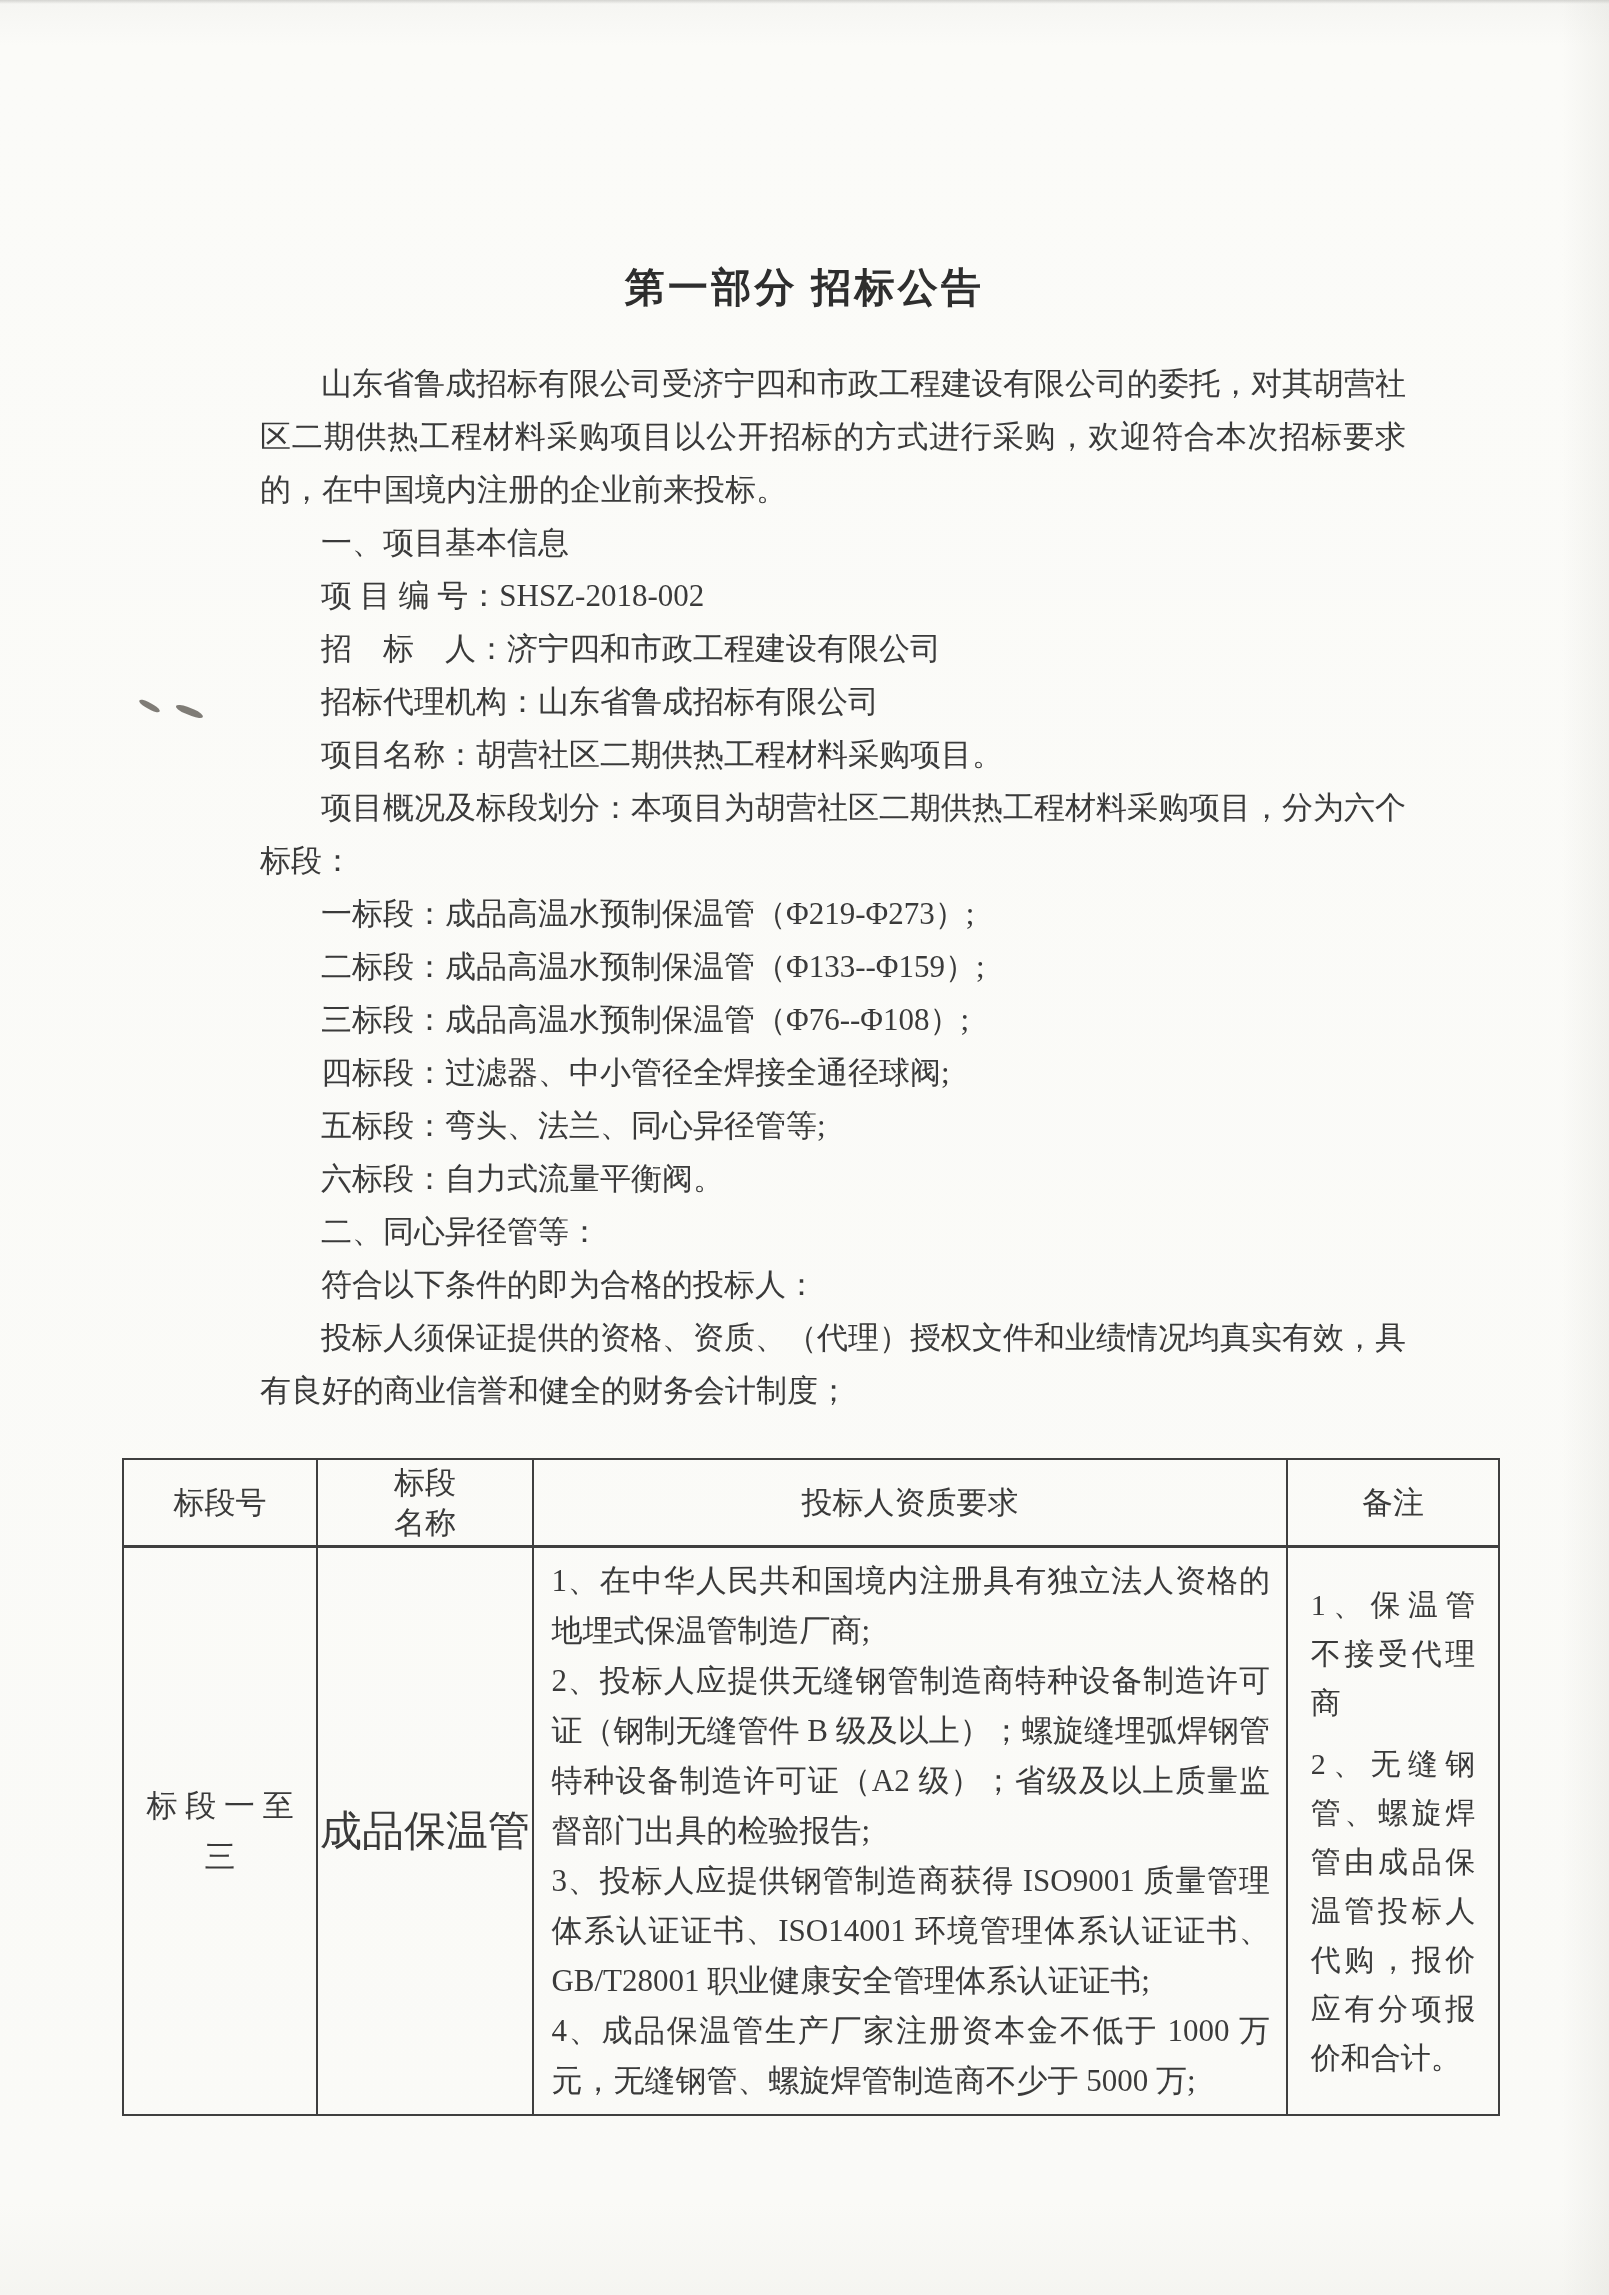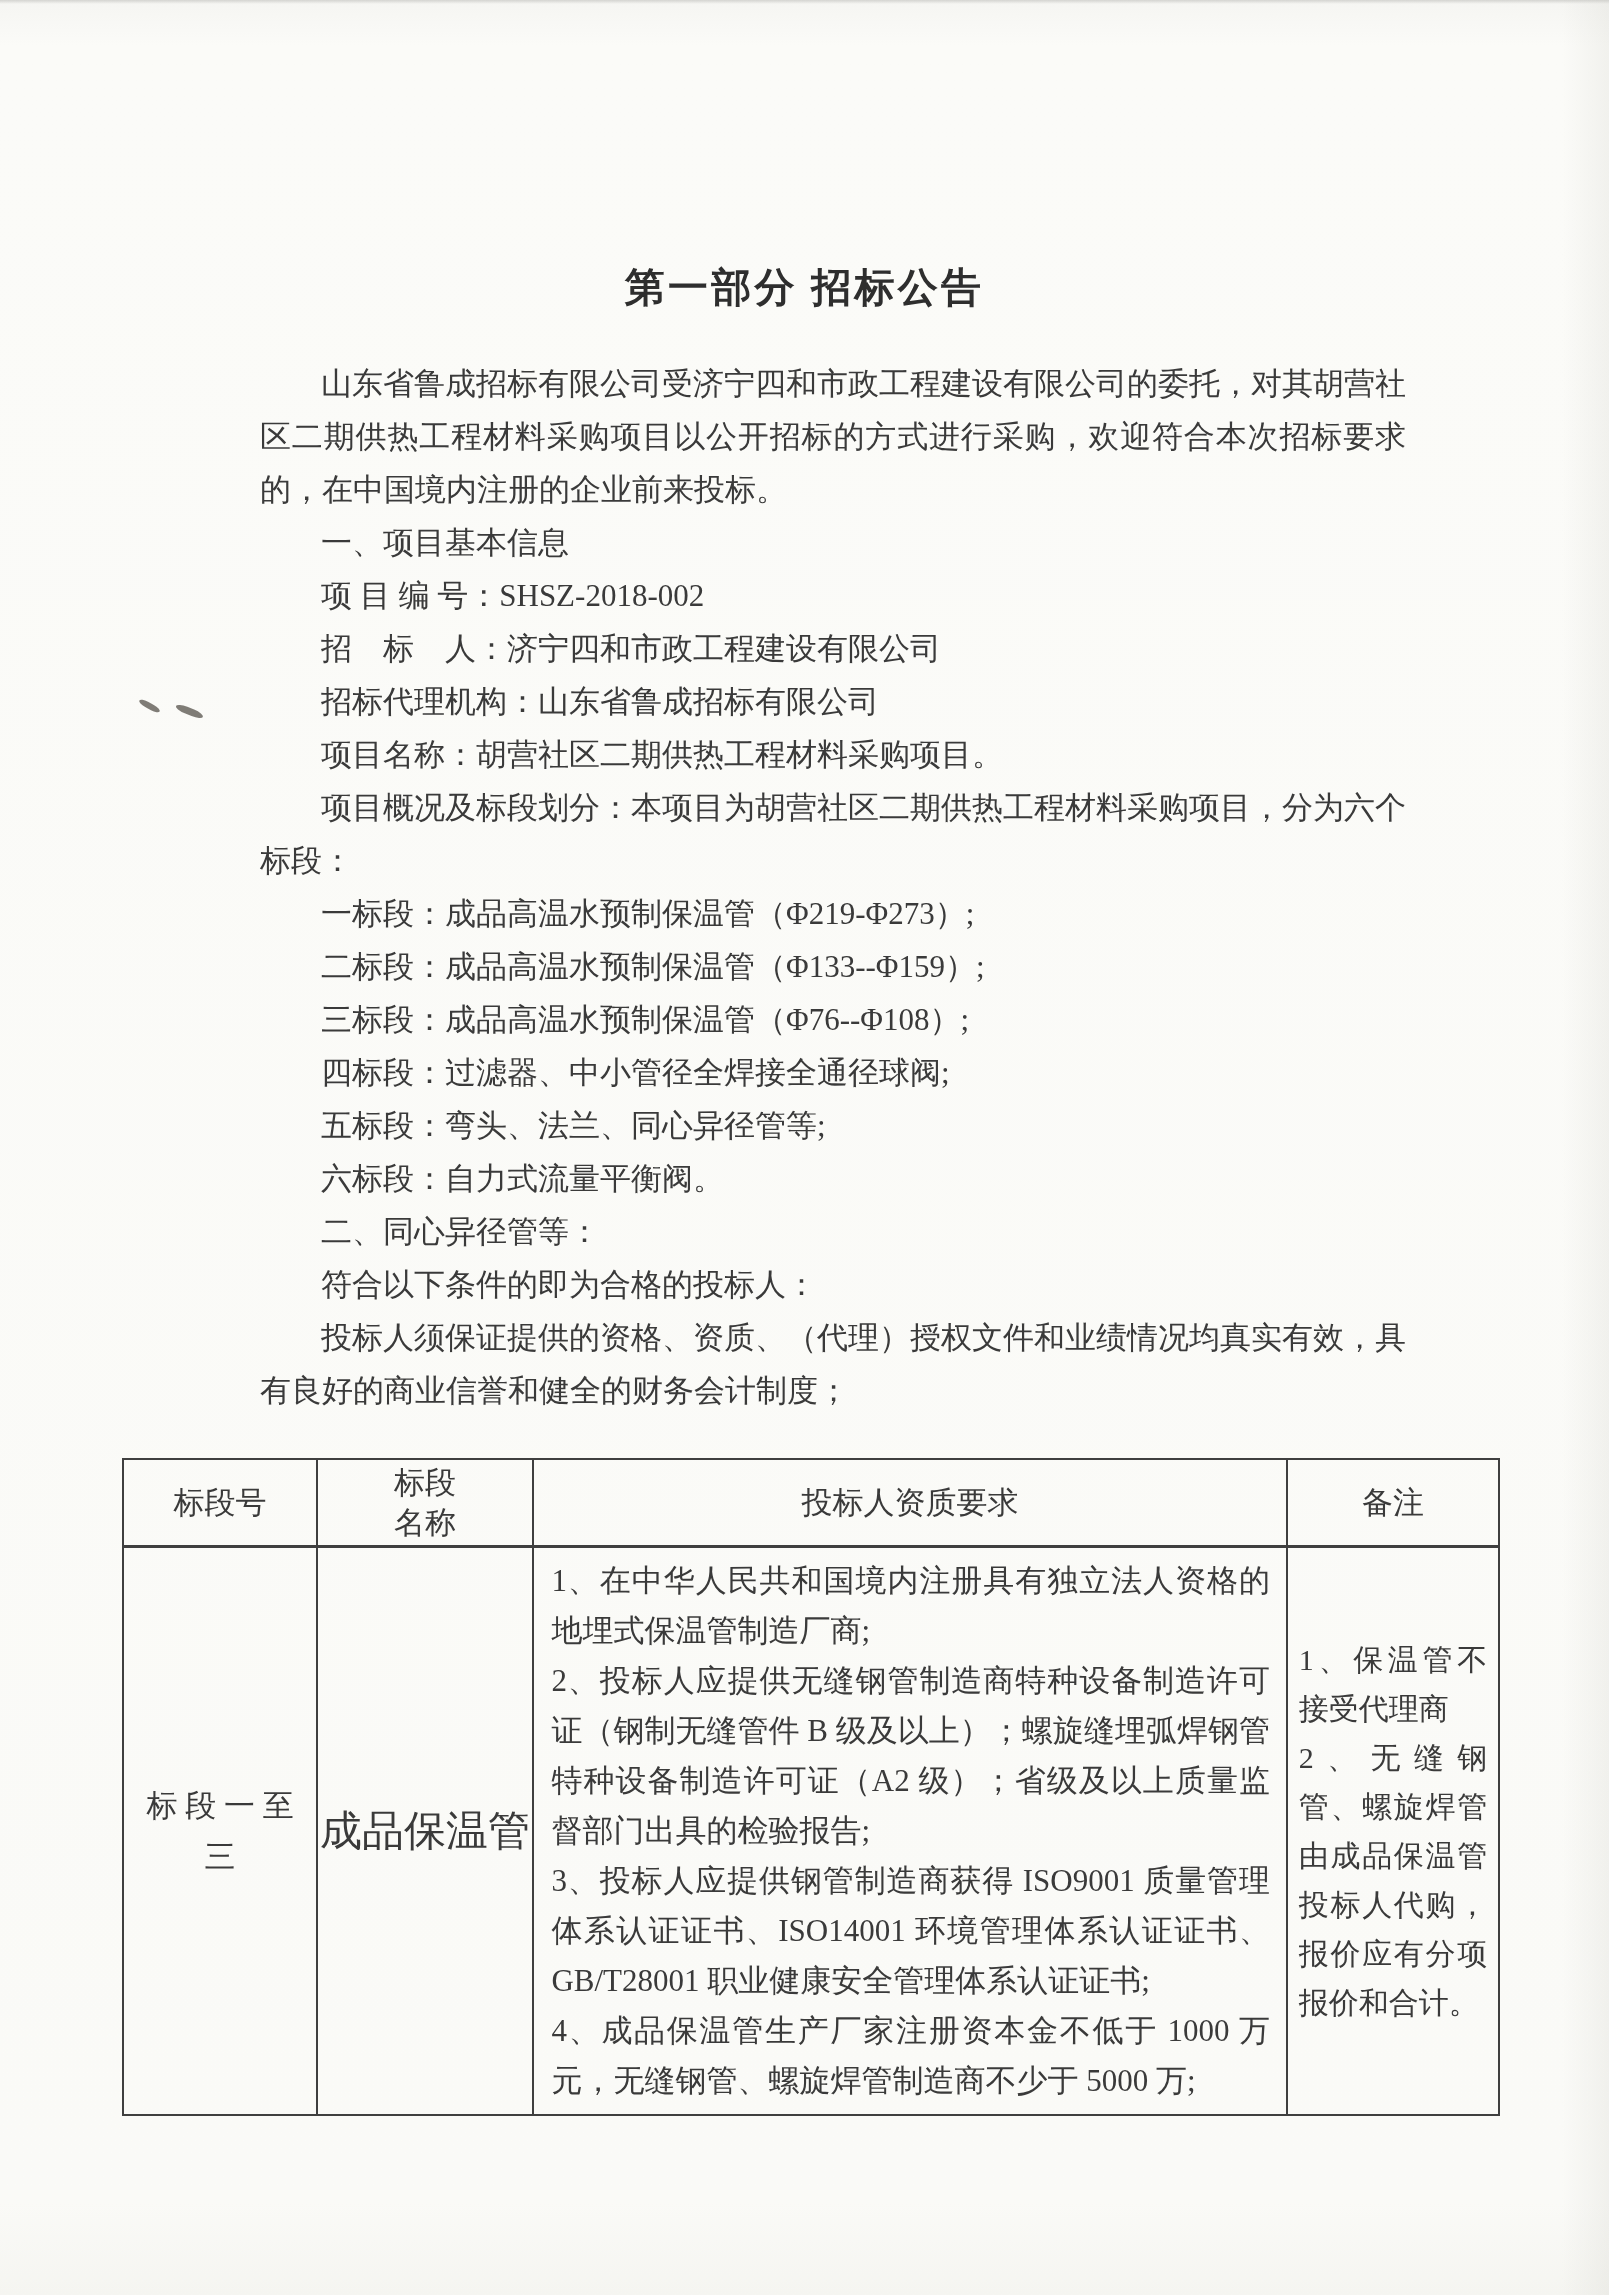--- a/index.html
+++ b/index.html
@@ -105,21 +105,21 @@
     text-align: justify;
   }
   td.cell-req p { margin: 0; }
   td.cell-remark {
     font-size: 30px;
     line-height: 49px;
     padding: 0 10.7px;
     vertical-align: middle;
     text-align: justify;
   }
-  td.cell-remark p { margin: 0; }
+  td.cell-remark p { margin: 12px; }
 </style>
 </head>
 <body>
 
 <div class="page">
 
   <div class="scan-edge-top"></div>
   <div class="scan-edge-right"></div>
 
   <h1 class="title">第一部分 招标公告</h1>

